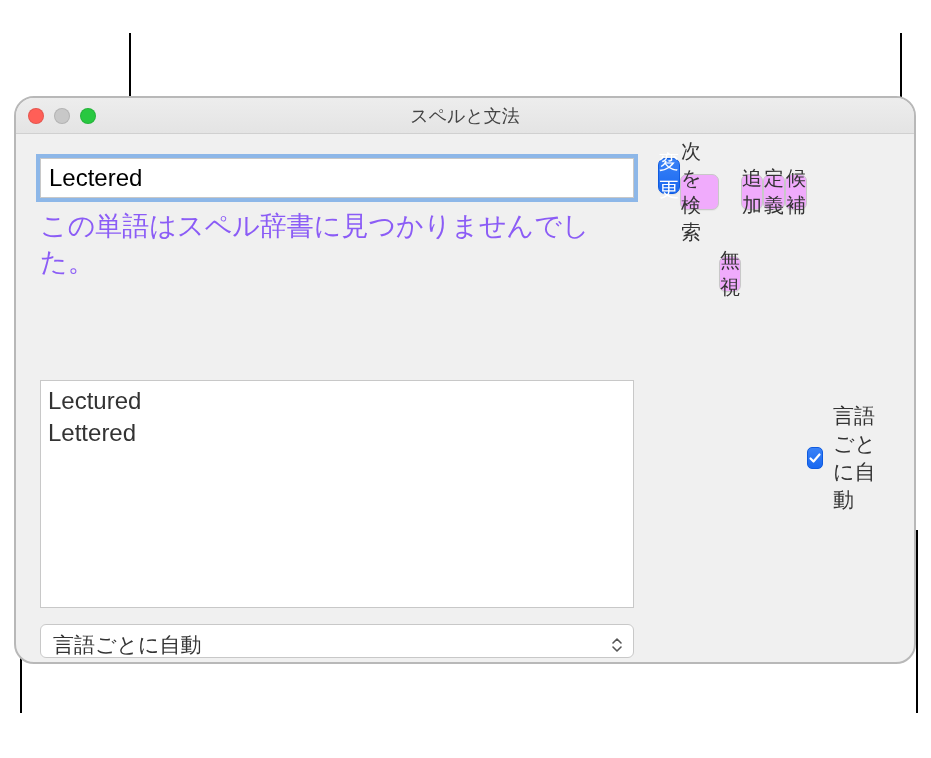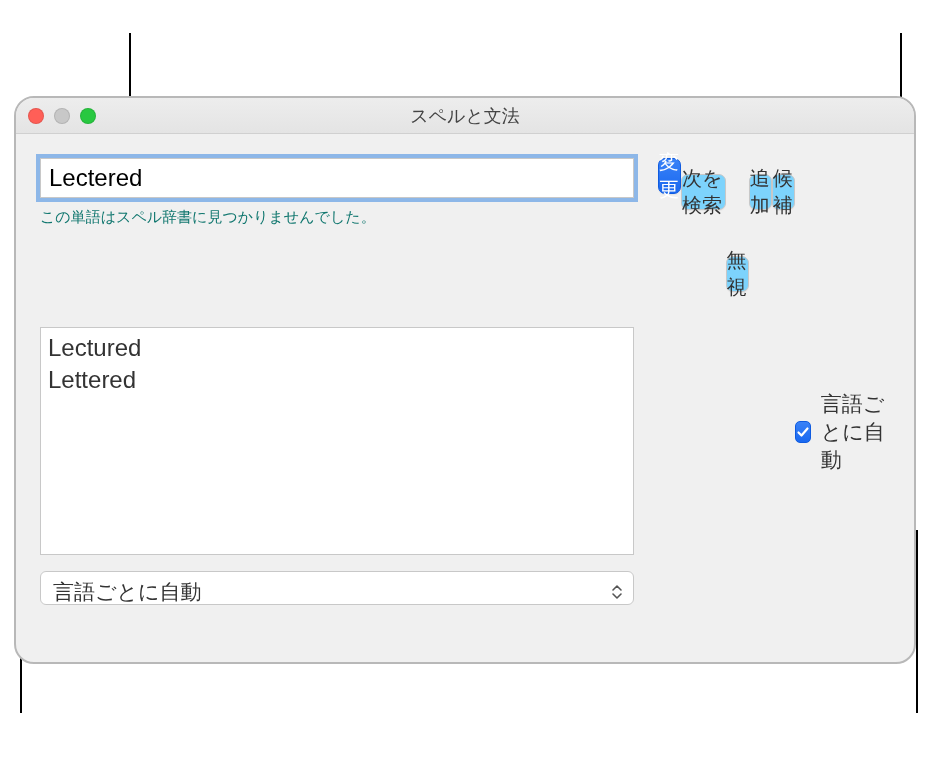--- a/index.html
+++ b/index.html
@@ -76,22 +76,22 @@
     font-size: 24px;
     padding: 4px 8px;
     border: 1px solid #c8c8c8;
     background: #fff;
     outline: none;
     box-shadow: 0 0 0 4px #8db7e8;
     font-family: inherit;
   }
   .message {
     margin-top: 10px;
-    font-size: 15px;
-    color: #0f766e;
+    font-size: 27px;
+    color: #8b5cf6;
   }
   .suggestions {
     margin-top: 100px;
     height: 228px;
     border: 1px solid #c8c8c8;
     background: #fff;
     padding: 4px 0;
     overflow: auto;
   }
   .suggestion-item {
@@ -126,21 +126,21 @@
     align-items: center;
     justify-content: center;
     background: #fff;
     border-radius: 4px;
   }
   .updown svg { display: block; }
   .btn {
     height: 36px;
     border: 1px solid #c8c8c8;
     border-radius: 7px;
-    background: #7dd3fc;
+    background: #f0abfc;
     font-size: 20px;
     color: #333;
     display: flex;
     align-items: center;
     justify-content: center;
     cursor: default;
     box-shadow: 0 1px 1px rgba(0,0,0,0.05);
   }
   .btn.primary {
     background: linear-gradient(to bottom, #3a82f7, #1968f0);
@@ -213,20 +213,21 @@
         </div>
       </div>
     </div>
 
     <div class="right-col">
       <div class="btn primary">変更</div>
       <div class="btn gap-small">次を検索</div>
 
       <div class="btn gap-large">無視</div>
       <div class="btn gap-small">追加</div>
+      <div class="btn gap-small">定義</div>
       <div class="btn gap-small">候補</div>
 
       <div class="grammar-row">
         <div class="checkbox">
           <svg width="14" height="14" viewBox="0 0 14 14">
             <path d="M2.5 7.5 L5.5 10.5 L11.5 3.5" stroke="#fff" stroke-width="2.2" fill="none" stroke-linecap="round" stroke-linejoin="round"></path>
           </svg>
         </div>
         <div class="grammar-label">言語ごとに自動</div>
       </div>

